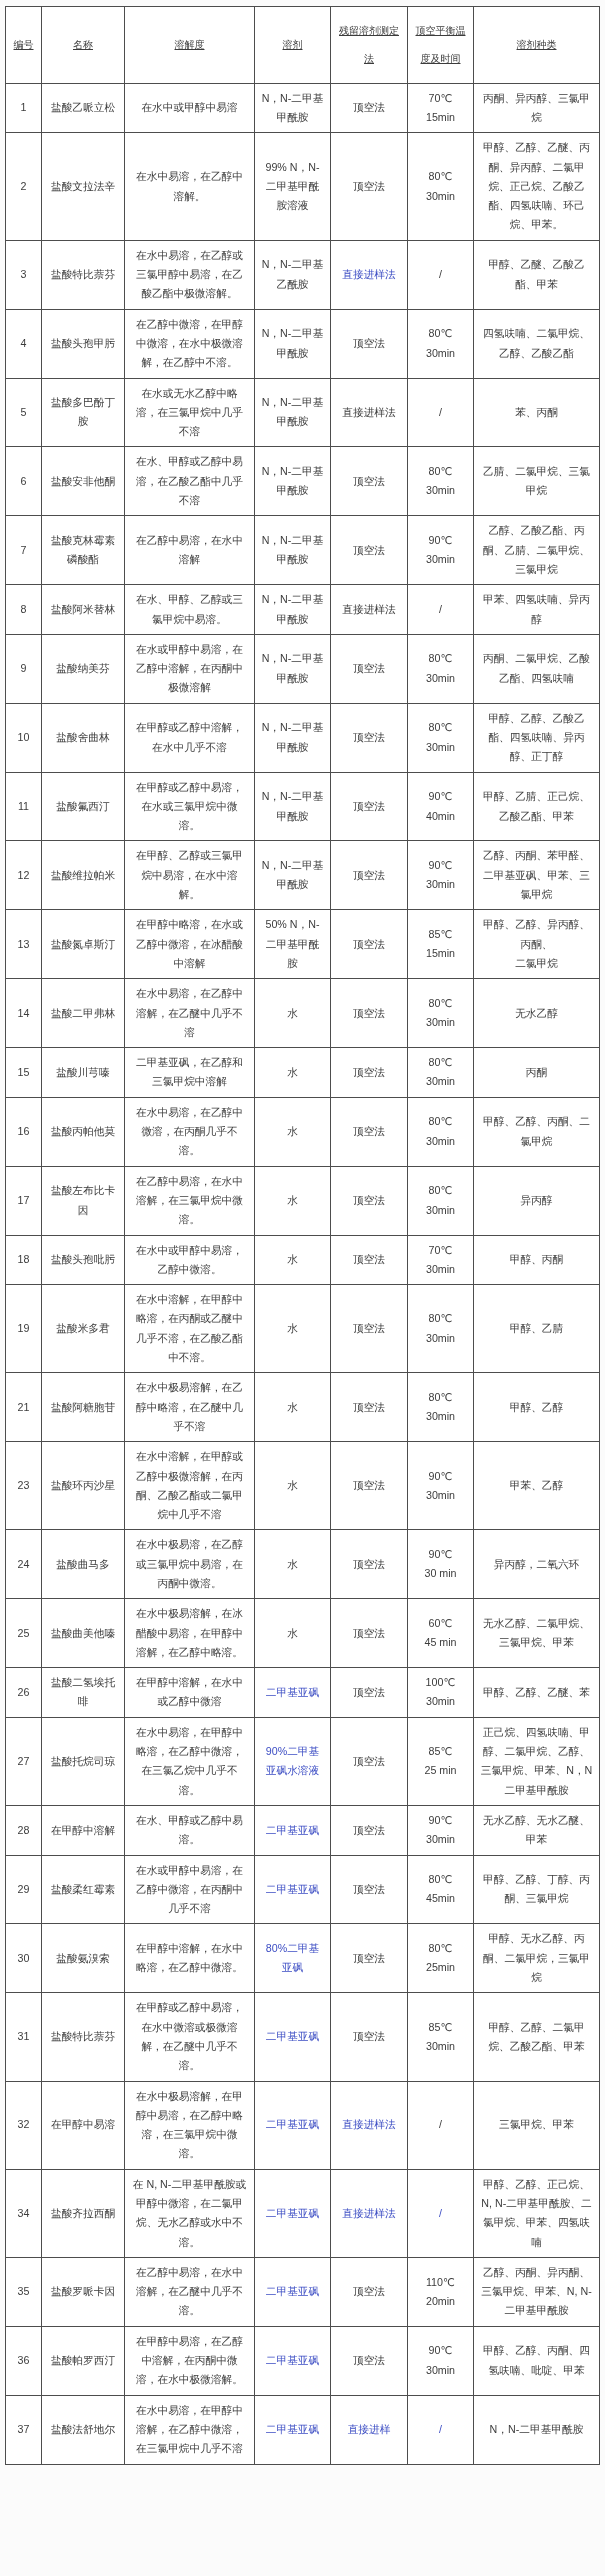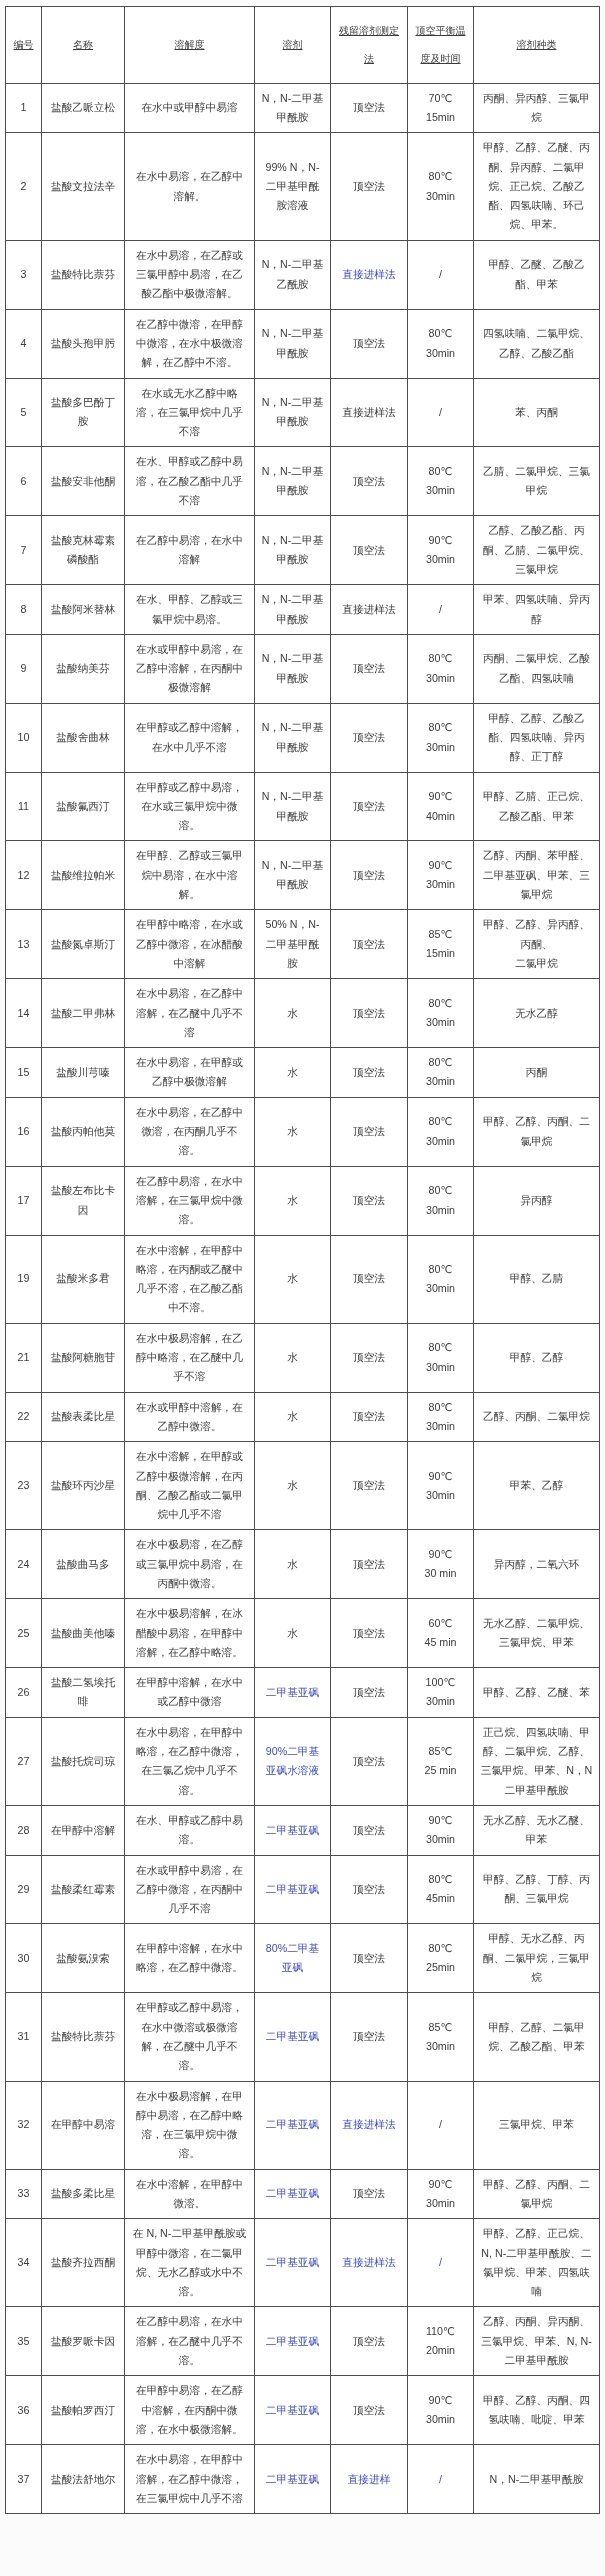--- a/index.html
+++ b/index.html
@@ -207,21 +207,21 @@
           <td>在水中易溶，在乙醇中溶解，在乙醚中几乎不溶</td>
           <td>水</td>
           <td>顶空法</td>
           <td>80℃
 30min</td>
           <td>无水乙醇</td>
         </tr>
         <tr>
           <td>15</td>
           <td>盐酸川芎嗪</td>
-          <td>在水中易溶，在甲醇或乙醇中极微溶解</td>
+          <td>二甲基亚砜，在乙醇和三氯甲烷中溶解</td>
           <td>水</td>
           <td>顶空法</td>
           <td>80℃
 30min</td>
           <td>丙酮</td>
         </tr>
         <tr>
           <td>16</td>
           <td>盐酸丙帕他莫</td>
           <td>在水中易溶，在乙醇中微溶，在丙酮几乎不溶。</td>
@@ -235,48 +235,48 @@
           <td>17</td>
           <td>盐酸左布比卡因</td>
           <td>在乙醇中易溶，在水中溶解，在三氯甲烷中微溶。</td>
           <td>水</td>
           <td>顶空法</td>
           <td>80℃
 30min</td>
           <td>异丙醇</td>
         </tr>
         <tr>
+          <td>18</td>
+          <td>盐酸头孢吡肟</td>
+          <td>在水中或甲醇中易溶，乙醇中微溶。</td>
+          <td>水</td>
+          <td>顶空法</td>
+          <td>70℃
+30min</td>
+          <td>甲醇、丙酮</td>
+        </tr>
+        <tr>
           <td>19</td>
           <td>盐酸米多君</td>
           <td>在水中溶解，在甲醇中略溶，在丙酮或乙醚中几乎不溶，在乙酸乙酯中不溶。</td>
           <td>水</td>
           <td>顶空法</td>
           <td>80℃
 30min</td>
           <td>甲醇、乙腈</td>
         </tr>
         <tr>
           <td>21</td>
           <td>盐酸阿糖胞苷</td>
           <td>在水中极易溶解，在乙醇中略溶，在乙醚中几乎不溶</td>
           <td>水</td>
           <td>顶空法</td>
           <td>80℃
 30min</td>
           <td>甲醇、乙醇</td>
-        </tr>
-        <tr>
-          <td>22</td>
-          <td>盐酸表柔比星</td>
-          <td>在水或甲醇中溶解，在乙醇中微溶。</td>
-          <td>水</td>
-          <td>顶空法</td>
-          <td>80℃
-30min</td>
-          <td>乙醇、丙酮、二氯甲烷</td>
         </tr>
         <tr>
           <td>23</td>
           <td>盐酸环丙沙星</td>
           <td>在水中溶解，在甲醇或乙醇中极微溶解，在丙酮、乙酸乙酯或二氯甲烷中几乎不溶</td>
           <td>水</td>
           <td>顶空法</td>
           <td>90℃
 30min</td>
           <td>甲苯、乙醇</td>
@@ -362,30 +362,20 @@
           <td>甲醇、乙醇、二氯甲烷、乙酸乙酯、甲苯</td>
         </tr>
         <tr>
           <td>32</td>
           <td>在甲醇中易溶</td>
           <td>在水中极易溶解，在甲醇中易溶，在乙醇中略溶，在三氯甲烷中微溶。</td>
           <td class="blue">二甲基亚砜</td>
           <td class="blue">直接进样法</td>
           <td>/</td>
           <td>三氯甲烷、甲苯</td>
-        </tr>
-        <tr>
-          <td>33</td>
-          <td>盐酸多柔比星</td>
-          <td>在水中溶解，在甲醇中微溶。</td>
-          <td class="blue">二甲基亚砜</td>
-          <td>顶空法</td>
-          <td>90℃
-30min</td>
-          <td>甲醇、乙醇、丙酮、二氯甲烷</td>
         </tr>
         <tr>
           <td>34</td>
           <td>盐酸齐拉西酮</td>
           <td>在 N, N-二甲基甲酰胺或甲醇中微溶，在二氯甲烷、无水乙醇或水中不溶。</td>
           <td class="blue">二甲基亚砜</td>
           <td class="blue">直接进样法</td>
           <td class="blue">/</td>
           <td>甲醇、乙醇、正己烷、N, N-二甲基甲酰胺、二氯甲烷、甲苯、四氢呋喃</td>
         </tr>

